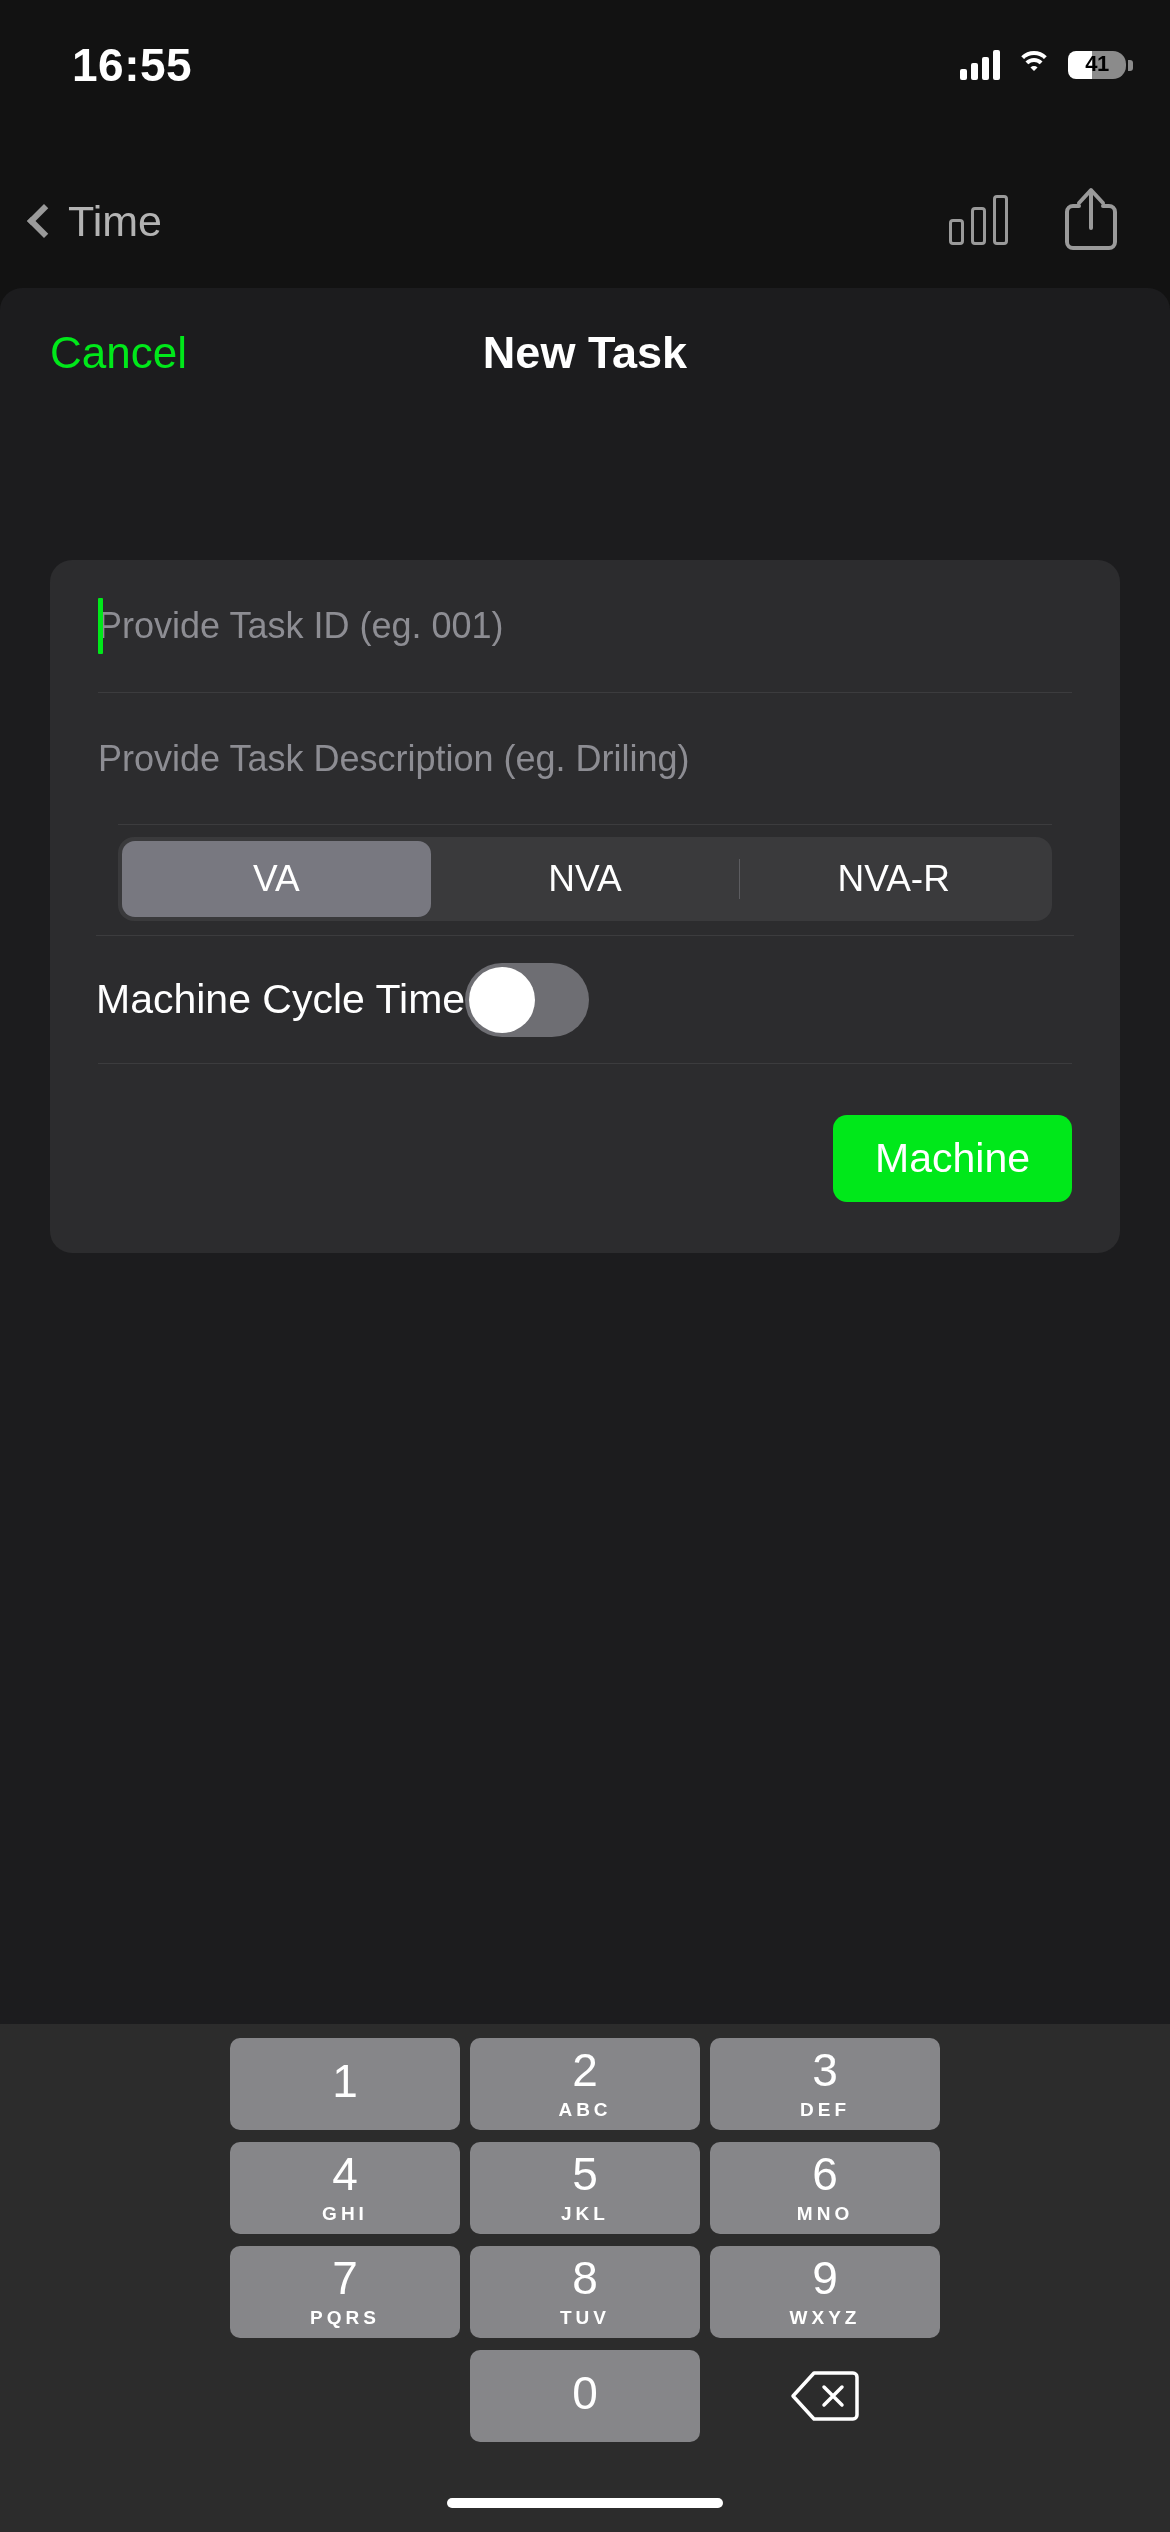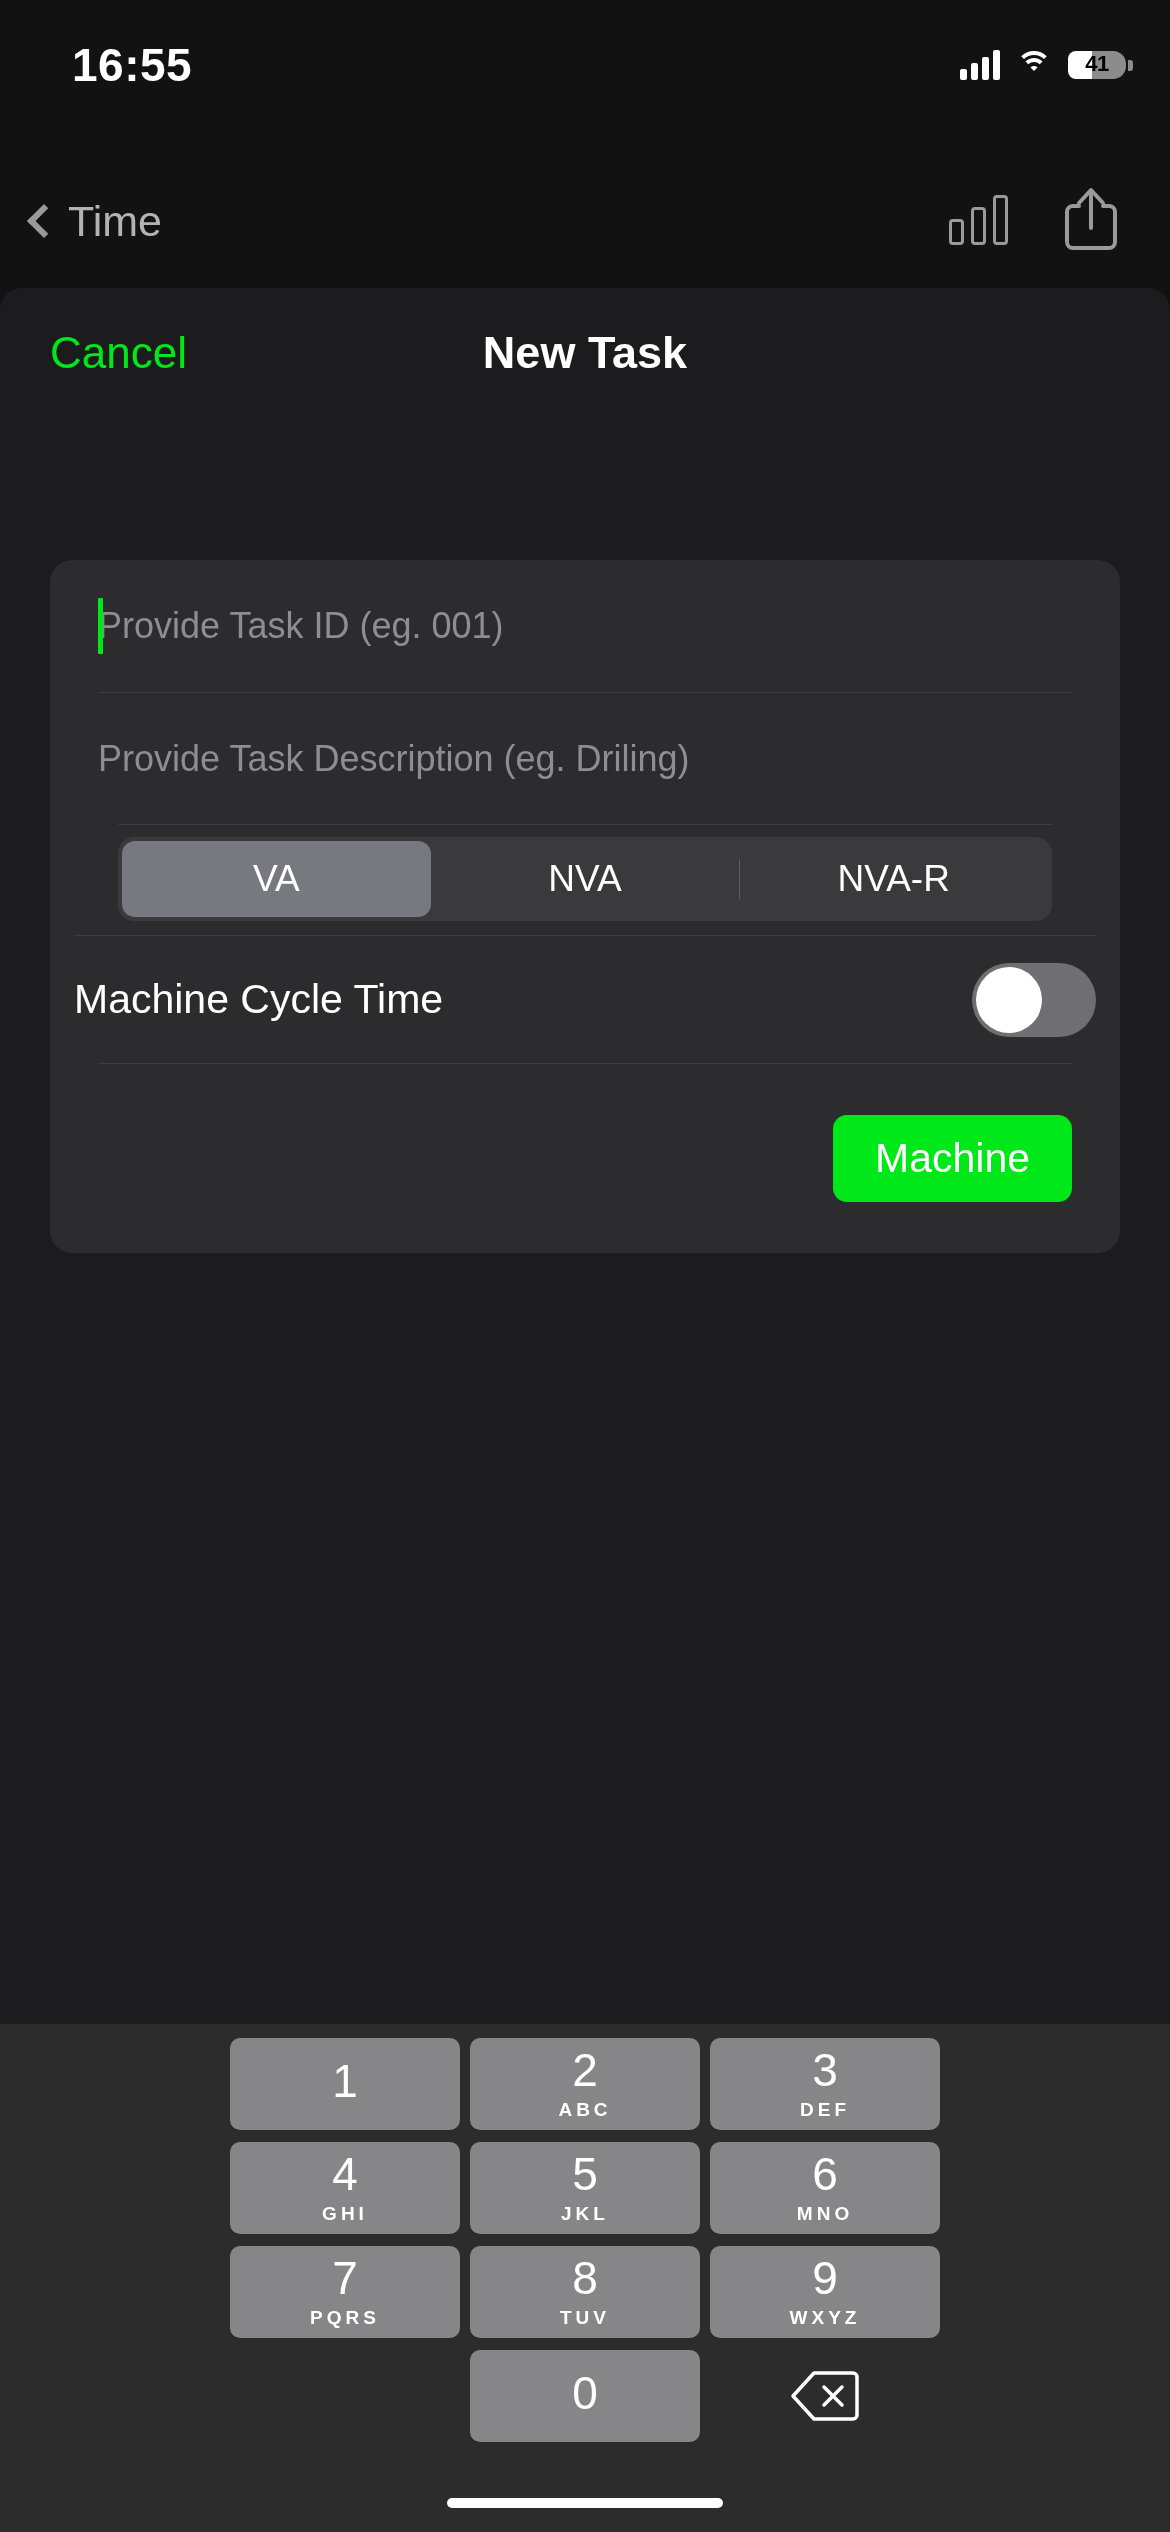--- a/index.html
+++ b/index.html
@@ -130,22 +130,22 @@
     flex:1; display:flex; align-items:center; justify-content:center;
     font-size:37px; color:#fff; border-radius:13px; position:relative;
   }
   .seg.active { background:#787880; }
   .seg.divided::before {
     content:""; position:absolute; left:0; top:18px; bottom:18px;
     width:1px; background:#5c5c60;
   }
 
   .toggle-row {
-    margin:0 24px; height:128px;
-    display:flex; align-items:center; justify-content:space-between;
+    margin:0 46px; height:128px;
+    display:flex; align-items:center; 
   }
   .toggle-label { font-size:41px; color:#fff; }
   .toggle {
     width:124px; height:74px; border-radius:37px;
     background:#6e6e73; position:relative;
   }
   .toggle .knob {
     position:absolute; left:4px; top:4px;
     width:66px; height:66px; border-radius:50%;
     background:#fff;

